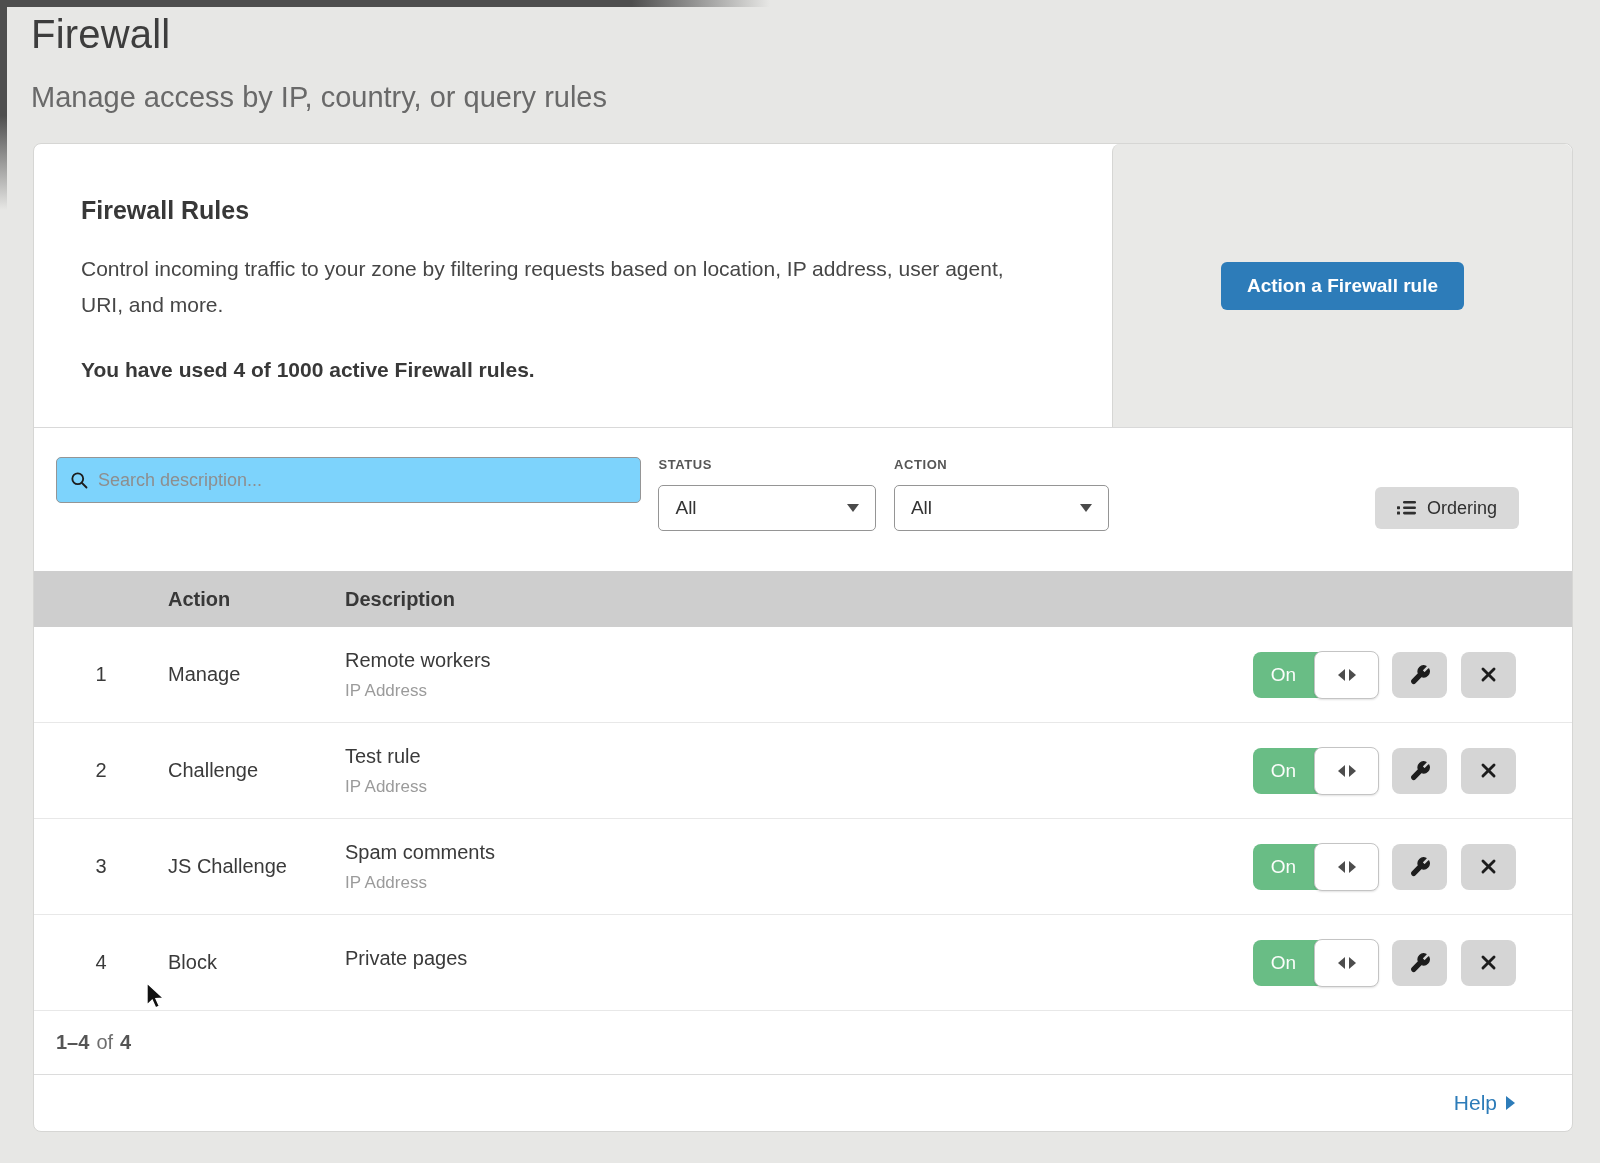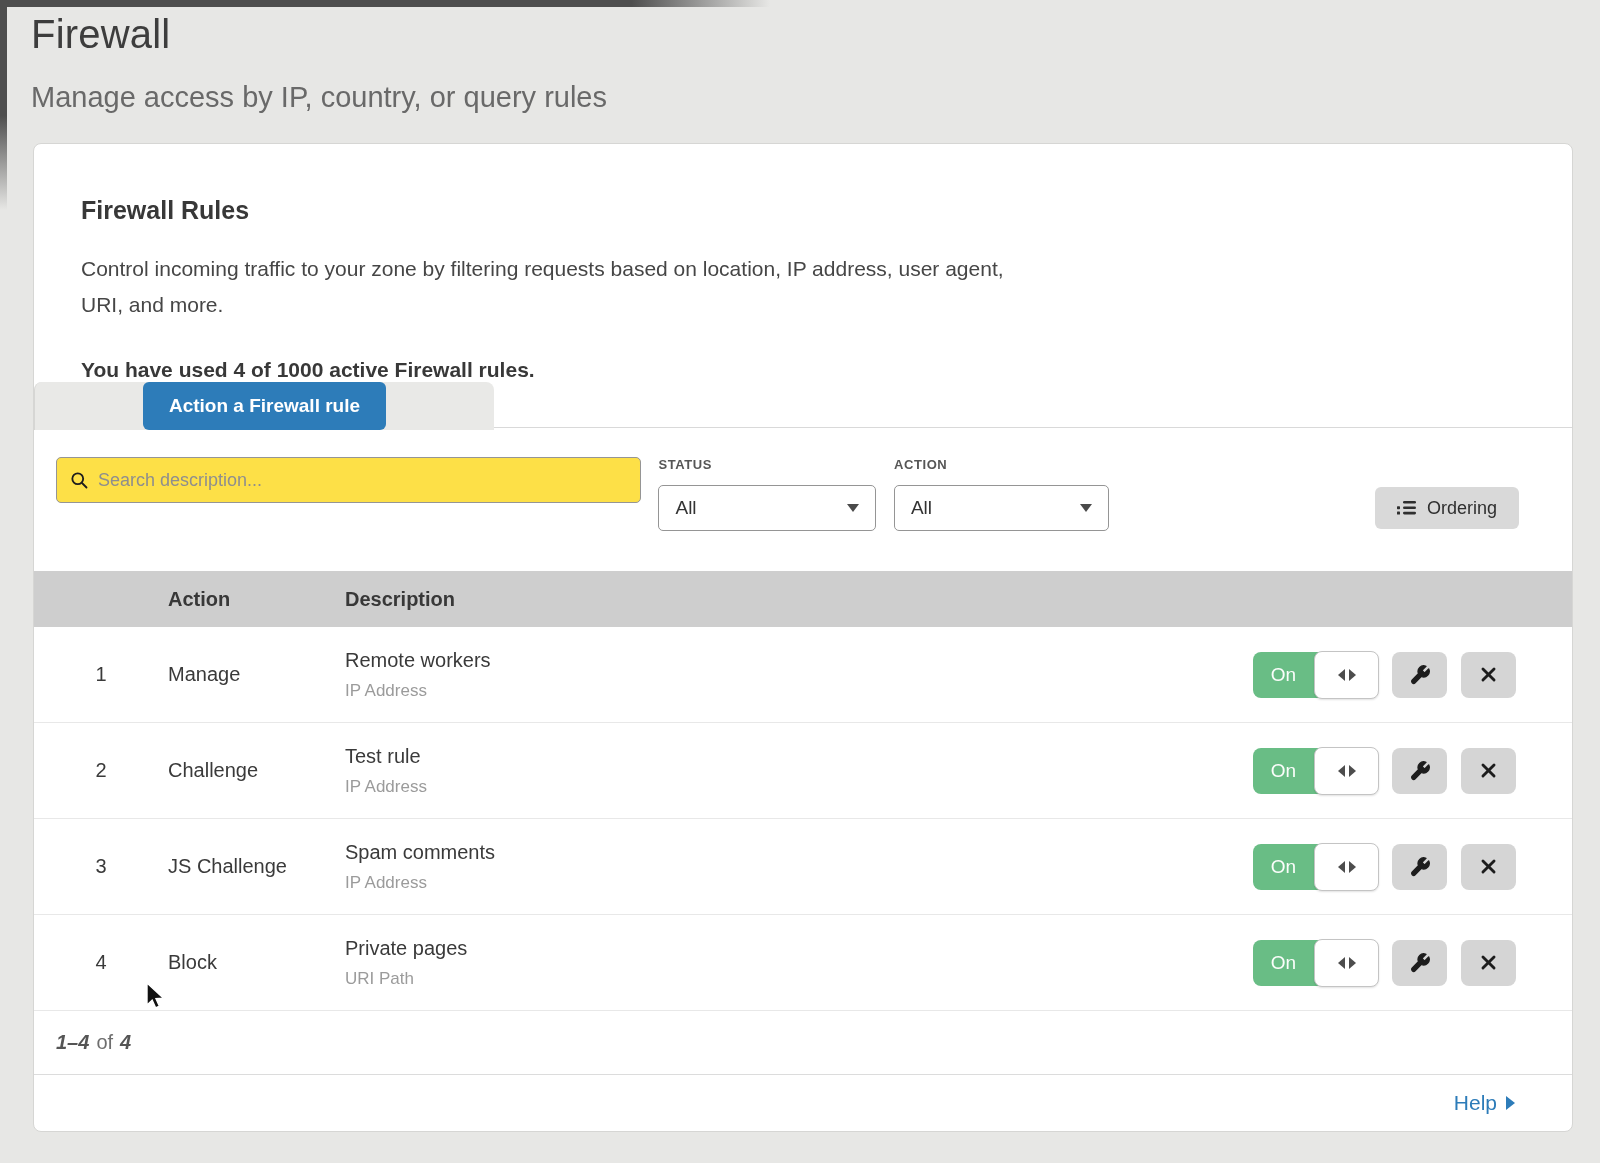--- a/index.html
+++ b/index.html
@@ -20,21 +20,21 @@
   .page-header { padding: 12px 0 0 31px; }
   .page-title { font-size: 40px; font-weight: 500; color: #3d3d3d; letter-spacing: .2px; }
   .page-subtitle { font-size: 29px; font-weight: 400; color: #696969; margin-top: 24px; }
 
   .card {
     position: absolute; left: 33px; top: 143px; width: 1540px; height: 989px;
     background: #ffffff; border: 1px solid #d6d6d4; border-radius: 8px;
   }
 
   
-  .intro { display: flex; height: 284px; border-bottom: 1px solid #d9d9d9; flex-direction: column; }
+  .intro { display: flex; height: 284px; border-bottom: 1px solid #d9d9d9; }
   .intro-left { flex: 1; padding: 52px 40px 0 47px; }
   .intro-heading { font-size: 25px; font-weight: 700; color: #383838; margin-bottom: 26px; }
   .intro-desc { font-size: 21px; color: #464646; line-height: 36px; max-width: 960px; }
   .intro-usage { font-size: 21px; font-weight: 700; color: #383838; margin-top: 35px; }
   .intro-right {
     width: 460px; background: #e9e9e7; border-left: 1px solid #d6d6d4;
     border-radius: 8px 8px 0 0;
     display: flex; align-items: center; justify-content: center;
   }
   .create-btn {
@@ -42,21 +42,21 @@
     font-family: inherit; font-size: 19px; font-weight: 600;
     padding: 13px 26px; cursor: pointer;
   }
 
   
   .filters { position: relative; height: 143px; padding: 29px 0 0 22px; }
   .filter-group { display: inline-block; vertical-align: top; }
   .filter-label { display: block; font-size: 13px; font-weight: 700; color: #565656;
     letter-spacing: .6px; margin-bottom: 13px; }
   .search-box { width: 585px; height: 46px; border: 1px solid #959595; border-radius: 5px;
-    background: #fde047; display: flex; align-items: center; padding: 0 12px; }
+    background: #7dd3fc; display: flex; align-items: center; padding: 0 12px; }
   .search-box svg { flex: 0 0 auto; margin-right: 9px; }
   .search-box input { border: none; outline: none; flex: 1; font-family: inherit;
     font-size: 18px; color: #333; background: transparent; }
   .search-box input::placeholder { color: #8e8e8e; }
   .select-box { height: 46px; border: 1px solid #959595; border-radius: 5px; background: #fff;
     display: flex; align-items: center; justify-content: space-between;
     padding: 0 16px; font-size: 19px; color: #333; cursor: pointer; }
   .caret-down { width: 0; height: 0; border-left: 6px solid transparent;
     border-right: 6px solid transparent; border-top: 8px solid #4a4a4a; }
   .g-status { margin-left: 13px; } .g-status .select-box { width: 218px; }
@@ -94,21 +94,21 @@
     border-bottom: 6px solid transparent; border-right: 7px solid #4d4d4d; }
   .arr-right { width: 0; height: 0; border-top: 6px solid transparent;
     border-bottom: 6px solid transparent; border-left: 7px solid #4d4d4d; }
   .icon-btn { width: 55px; height: 46px; background: #d5d5d5; border: none;
     border-radius: 8px; display: flex; align-items: center; justify-content: center;
     cursor: pointer; flex: 0 0 auto; }
 
   
   .tfoot { height: 64px; display: flex; align-items: center; padding-left: 22px;
     font-size: 20px; border-bottom: 1px solid #dcdcdc; color: #6e6e6e; }
-  .pg-strong { font-weight: 700; color: #555; font-style: italic; }
+  .pg-strong { font-weight: 700; color: #555; }
   .pg-of { margin: 7px 7px; }
   .help-row { height: 56px; display: flex; align-items: center; justify-content: flex-end;
     padding-right: 57px; }
   .help-link { color: #2d7cb9; font-size: 21px; display: flex; align-items: center;
     gap: 9px; cursor: pointer; text-decoration: none; justify-content: flex-end; }
   .help-tri { width: 0; height: 0; border-top: 7px solid transparent;
     border-bottom: 7px solid transparent; border-left: 9px solid #2d7cb9; }
 
   
   .cursor { position: absolute; left: 146px; top: 982px; z-index: 10; }
@@ -261,21 +261,20 @@
         </svg>
       </button>
     </div>
   </div>
 
   <div class="trow">
     <div class="c-num">4</div>
     <div class="c-action">Block</div>
     <div class="c-desc">
       <div class="desc-primary">Private pages</div>
-      <div class="desc-secondary">URI Path</div>
     </div>
     <div class="c-controls">
       <div class="toggle">
         <span class="toggle-on">On</span>
         <span class="toggle-knob">
           <span class="arr-left"></span>
           <span class="arr-right"></span>
         </span>
       </div>
       <button class="icon-btn">

